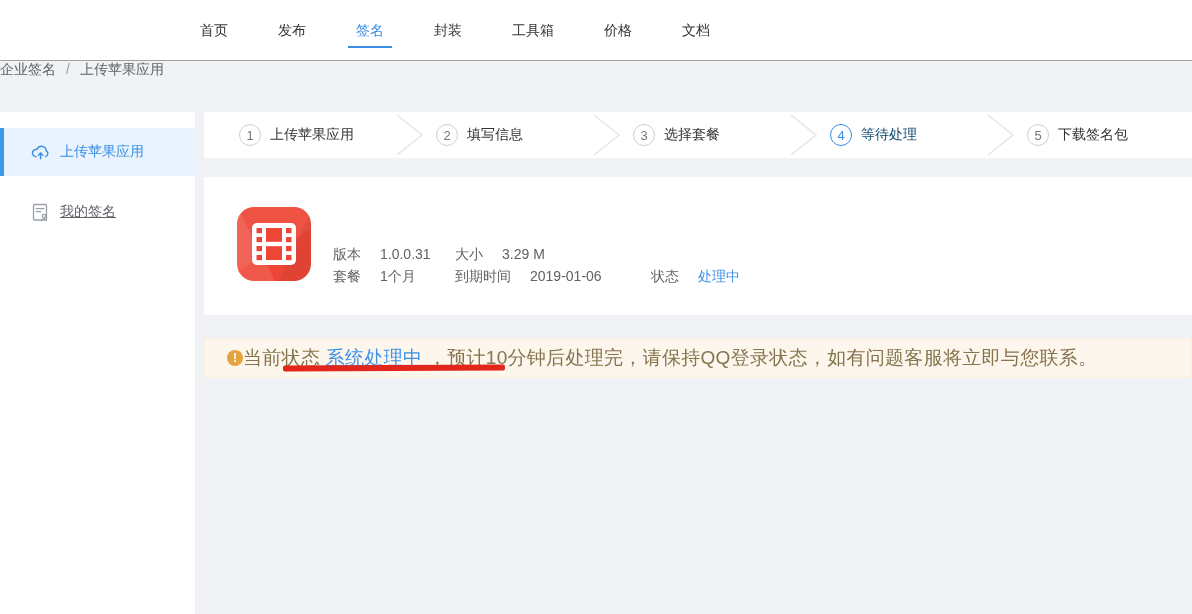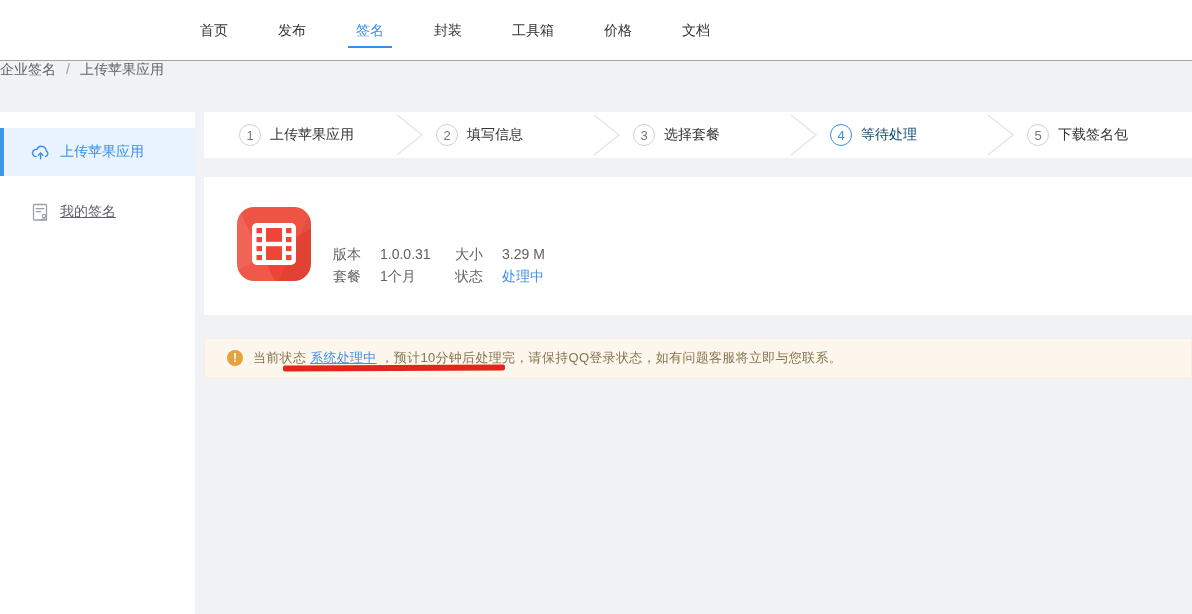--- a/index.html
+++ b/index.html
@@ -52,21 +52,21 @@
   .app-meta { position:absolute; left:129px; top:66px; font-size:14px; color:#5f6266; }
   .meta-row { display:flex; line-height:22px; }
   .meta-field { display:flex; column-gap:19px; white-space:nowrap; }
   .meta-field.col1 { width:122px; }
   .meta-field.col2 { width:196px; }
   .meta-value.status { color:#3f91e8; }
 
   
   .alert { position:absolute; left:0; top:226px; right:0; height:40px; background:#fdf6ec; border:1px solid #faf0dd; display:flex; align-items:center; padding-left:22px; }
   .alert-icon { width:16px; height:16px; border-radius:50%; background:#e6a23c; color:#fff; font-size:12px; font-weight:bold; display:flex; align-items:center; justify-content:center; flex-shrink:0; }
-  .alert-text { margin-left:10px; font-size:13px; color:#85744e; letter-spacing:0.3px; }
+  .alert-text { font-size:19px; color:#85744e; letter-spacing:0.3px; }
   .alert-link { color:#3f91e8; text-decoration:underline; cursor:pointer; }
 
   
   .red-underline { position:absolute; left:79px; top:253px; width:222px; height:6px; background:#e2261c; border-radius:2px; transform:rotate(-0.3deg); z-index:6; }
 </style>
 </head>
 <body>
 
 <div id="screen">
 
@@ -183,20 +183,24 @@
           <span class="meta-field col2">
             <span class="meta-label">大小</span>
             <span class="meta-value">3.29 M</span>
           </span>
         </div>
         <div class="meta-row">
           <span class="meta-field col1">
             <span class="meta-label">套餐</span>
             <span class="meta-value">1个月</span>
           </span>
+          <span class="meta-field col2">
+            <span class="meta-label">到期时间</span>
+            <span class="meta-value">2019-01-06</span>
+          </span>
           <span class="meta-field">
             <span class="meta-label">状态</span>
             <span class="meta-value status">处理中</span>
           </span>
         </div>
       </div>
     </div>
 
     <div class="alert">
       <span class="alert-icon">!</span>

